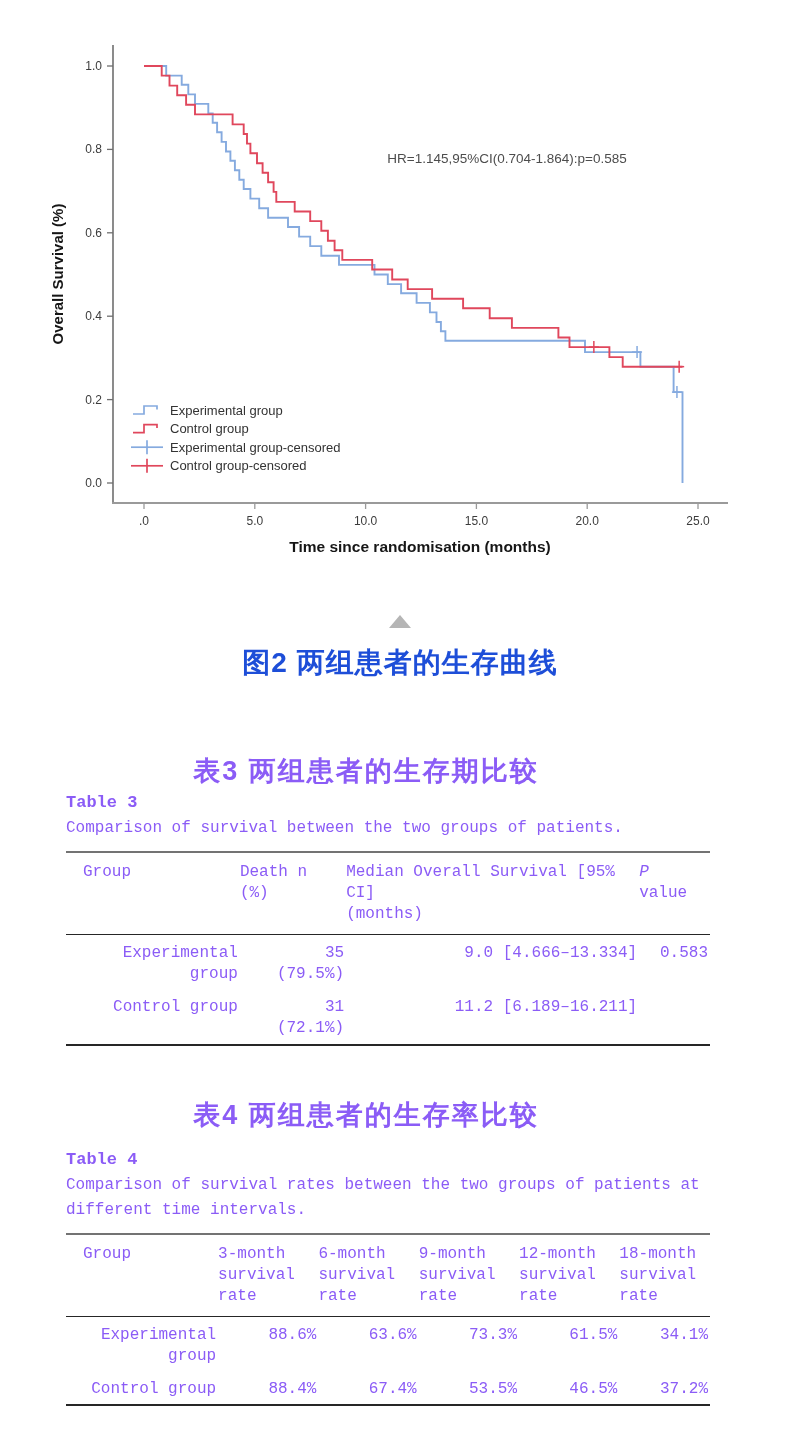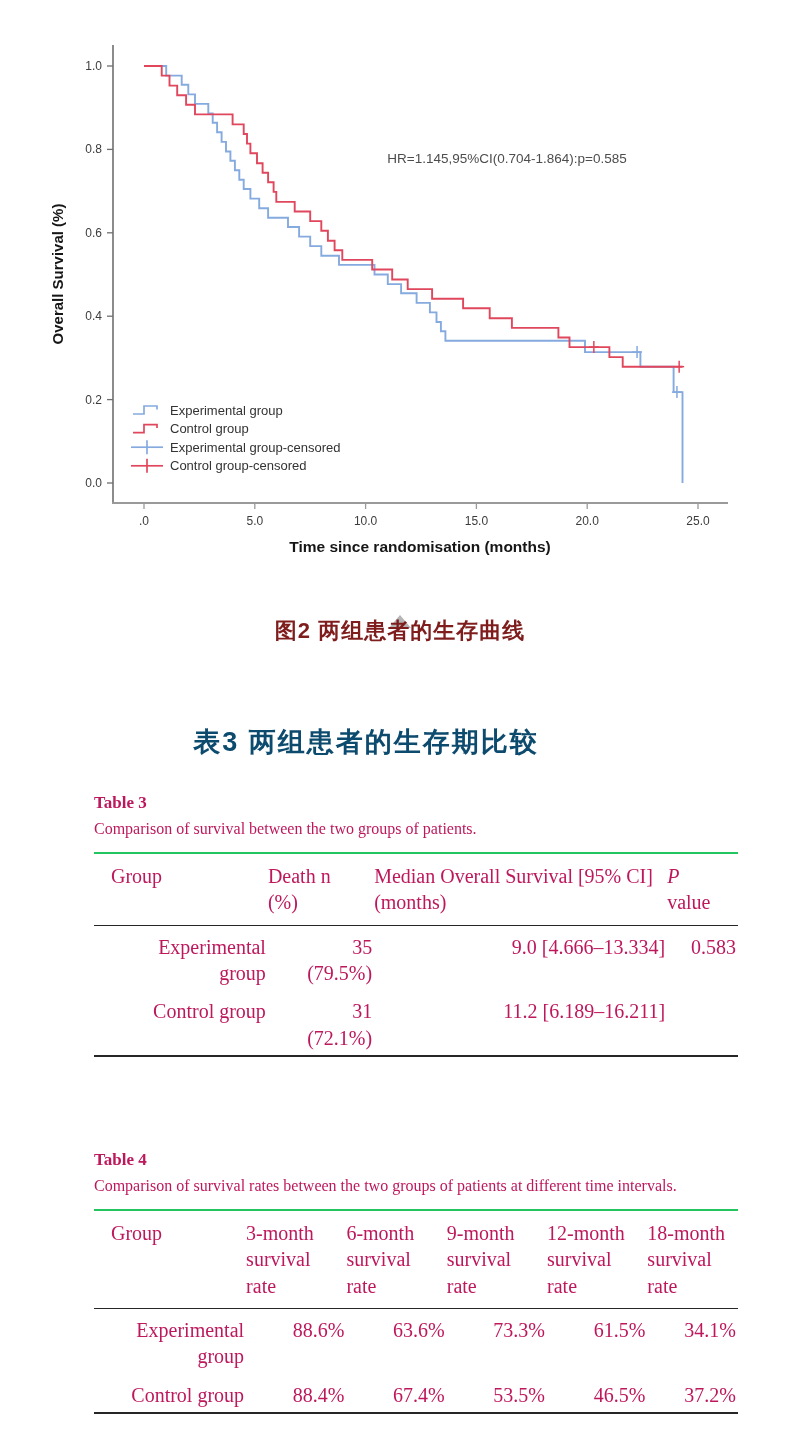--- a/index.html
+++ b/index.html
@@ -5,33 +5,33 @@
   html,body{margin:0;padding:0;background:#ffffff;}
   .page{position:relative;width:800px;height:1447px;background:#ffffff;overflow:hidden;
         font-family:"Liberation Sans","DejaVu Sans",sans-serif;}
   
   #km-svg{position:absolute;left:0;top:0;}
   
   .tri{position:absolute;left:389px;top:615px;width:0;height:0;
        border-left:11px solid transparent;border-right:11px solid transparent;
        border-bottom:13px solid #b5b5b5;}
   
-  .fig-caption{position:absolute;left:0;top:616px;width:800px;text-align:center;
-       font-size:22px;font-weight:bold;color:#7f1d1d;letter-spacing:1px;}
+  .fig-caption{position:absolute;left:0;top:644px;width:800px;text-align:center;
+       font-size:28px;font-weight:bold;color:#1d4ed8;letter-spacing:1px;}
   .cn-heading{position:absolute;left:0;width:732px;text-align:center;
-       font-size:27px;font-weight:bold;color:#0c4a6e;letter-spacing:2px;}
+       font-size:27px;font-weight:bold;color:#8b5cf6;letter-spacing:2px;margin-top:29px;}
   #h3{top:724px;} #h4{top:1068px;}
   
-  .ptable{position:absolute;left:94px;width:644px;color:#be185d;
-       font-family:Liberation Serif, serif;}
+  .ptable{position:absolute;left:66px;width:644px;color:#8b5cf6;
+       font-family:Liberation Mono, monospace;}
   #t3{top:793px;} #t4{top:1150px;}
   .ptitle{font-size:17px;font-weight:bold;margin:0 0 4px 0;}
   .pcaption{font-size:16px;margin:0 0 10px 0;line-height:1.55;}
-  table.rule{width:100%;border-collapse:collapse;border-top:2px solid #22c55e;
-       border-bottom:2px solid #262626;font-size:20px;line-height:1.32;}
+  table.rule{width:100%;border-collapse:collapse;border-top:2px solid #737373;
+       border-bottom:2px solid #262626;font-size:16px;line-height:1.32;}
   table.rule thead tr{border-bottom:1.4px solid #262626;}
   table.rule th{font-weight:normal;text-align:left;vertical-align:top;padding:9px 2px 9px 0;}
   table.rule td{text-align:right;vertical-align:top;padding:8px 2px 2px 0;}
   table.rule tbody td{padding-bottom:4px;}
   .pre{white-space:pre-line;}
   .c1{padding-left:17px !important;}
   td.hang{padding-left:28px !important;text-indent:-11px;}
   .ital{font-style:italic;}
   
   .t3c1{width:27%;} .t3c2{width:16.5%;} .t3c3{width:45.5%;} .t3c4{width:11%;}
@@ -129,20 +129,21 @@
           <td class="c1 hang pre">Control group</td>
           <td class="pre">31
 (72.1%)</td>
           <td>11.2 [6.189–16.211]</td>
           <td></td>
         </tr>
       </tbody>
     </table>
   </section>
 
+  <div class="cn-heading" id="h4">表4 两组患者的生存率比较</div>
 
   <section class="ptable" id="t4">
     <div class="ptitle">Table 4</div>
     <div class="pcaption">Comparison of survival rates between the two groups of patients at different time intervals.</div>
     <table class="rule">
       <thead>
         <tr>
           <th class="t4c1 c1">Group</th>
           <th class="t4c pre">3-month
 survival

